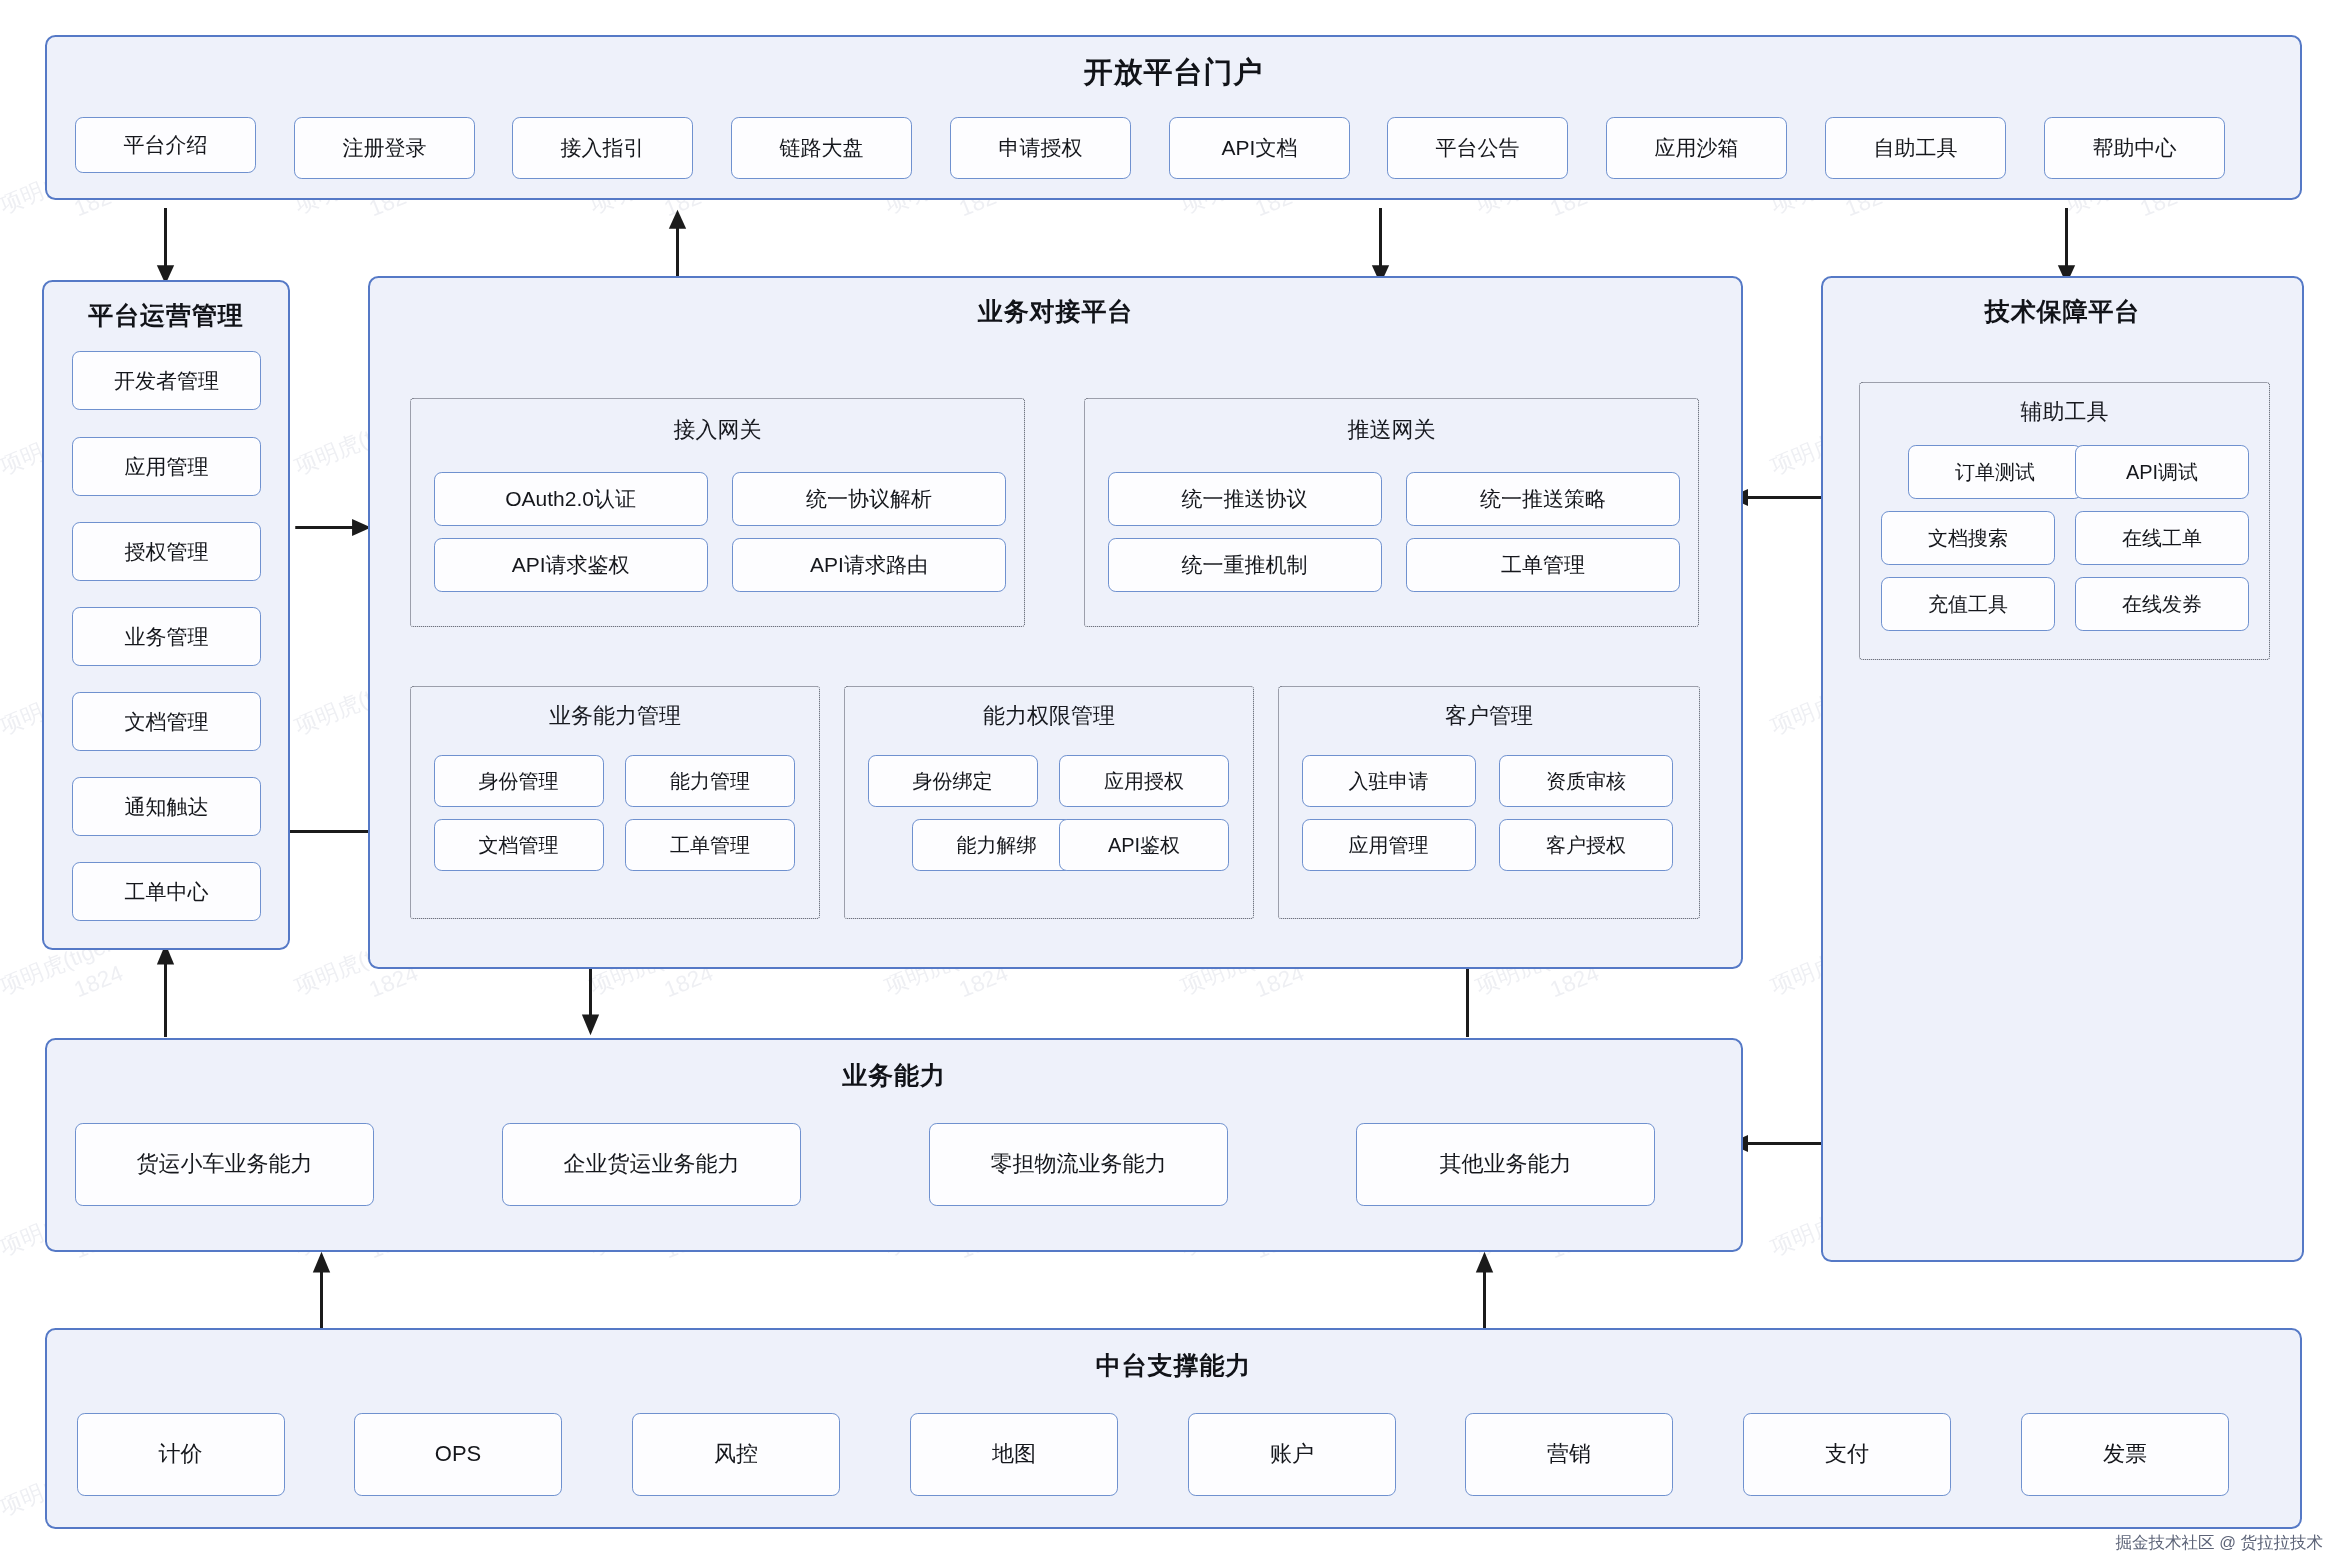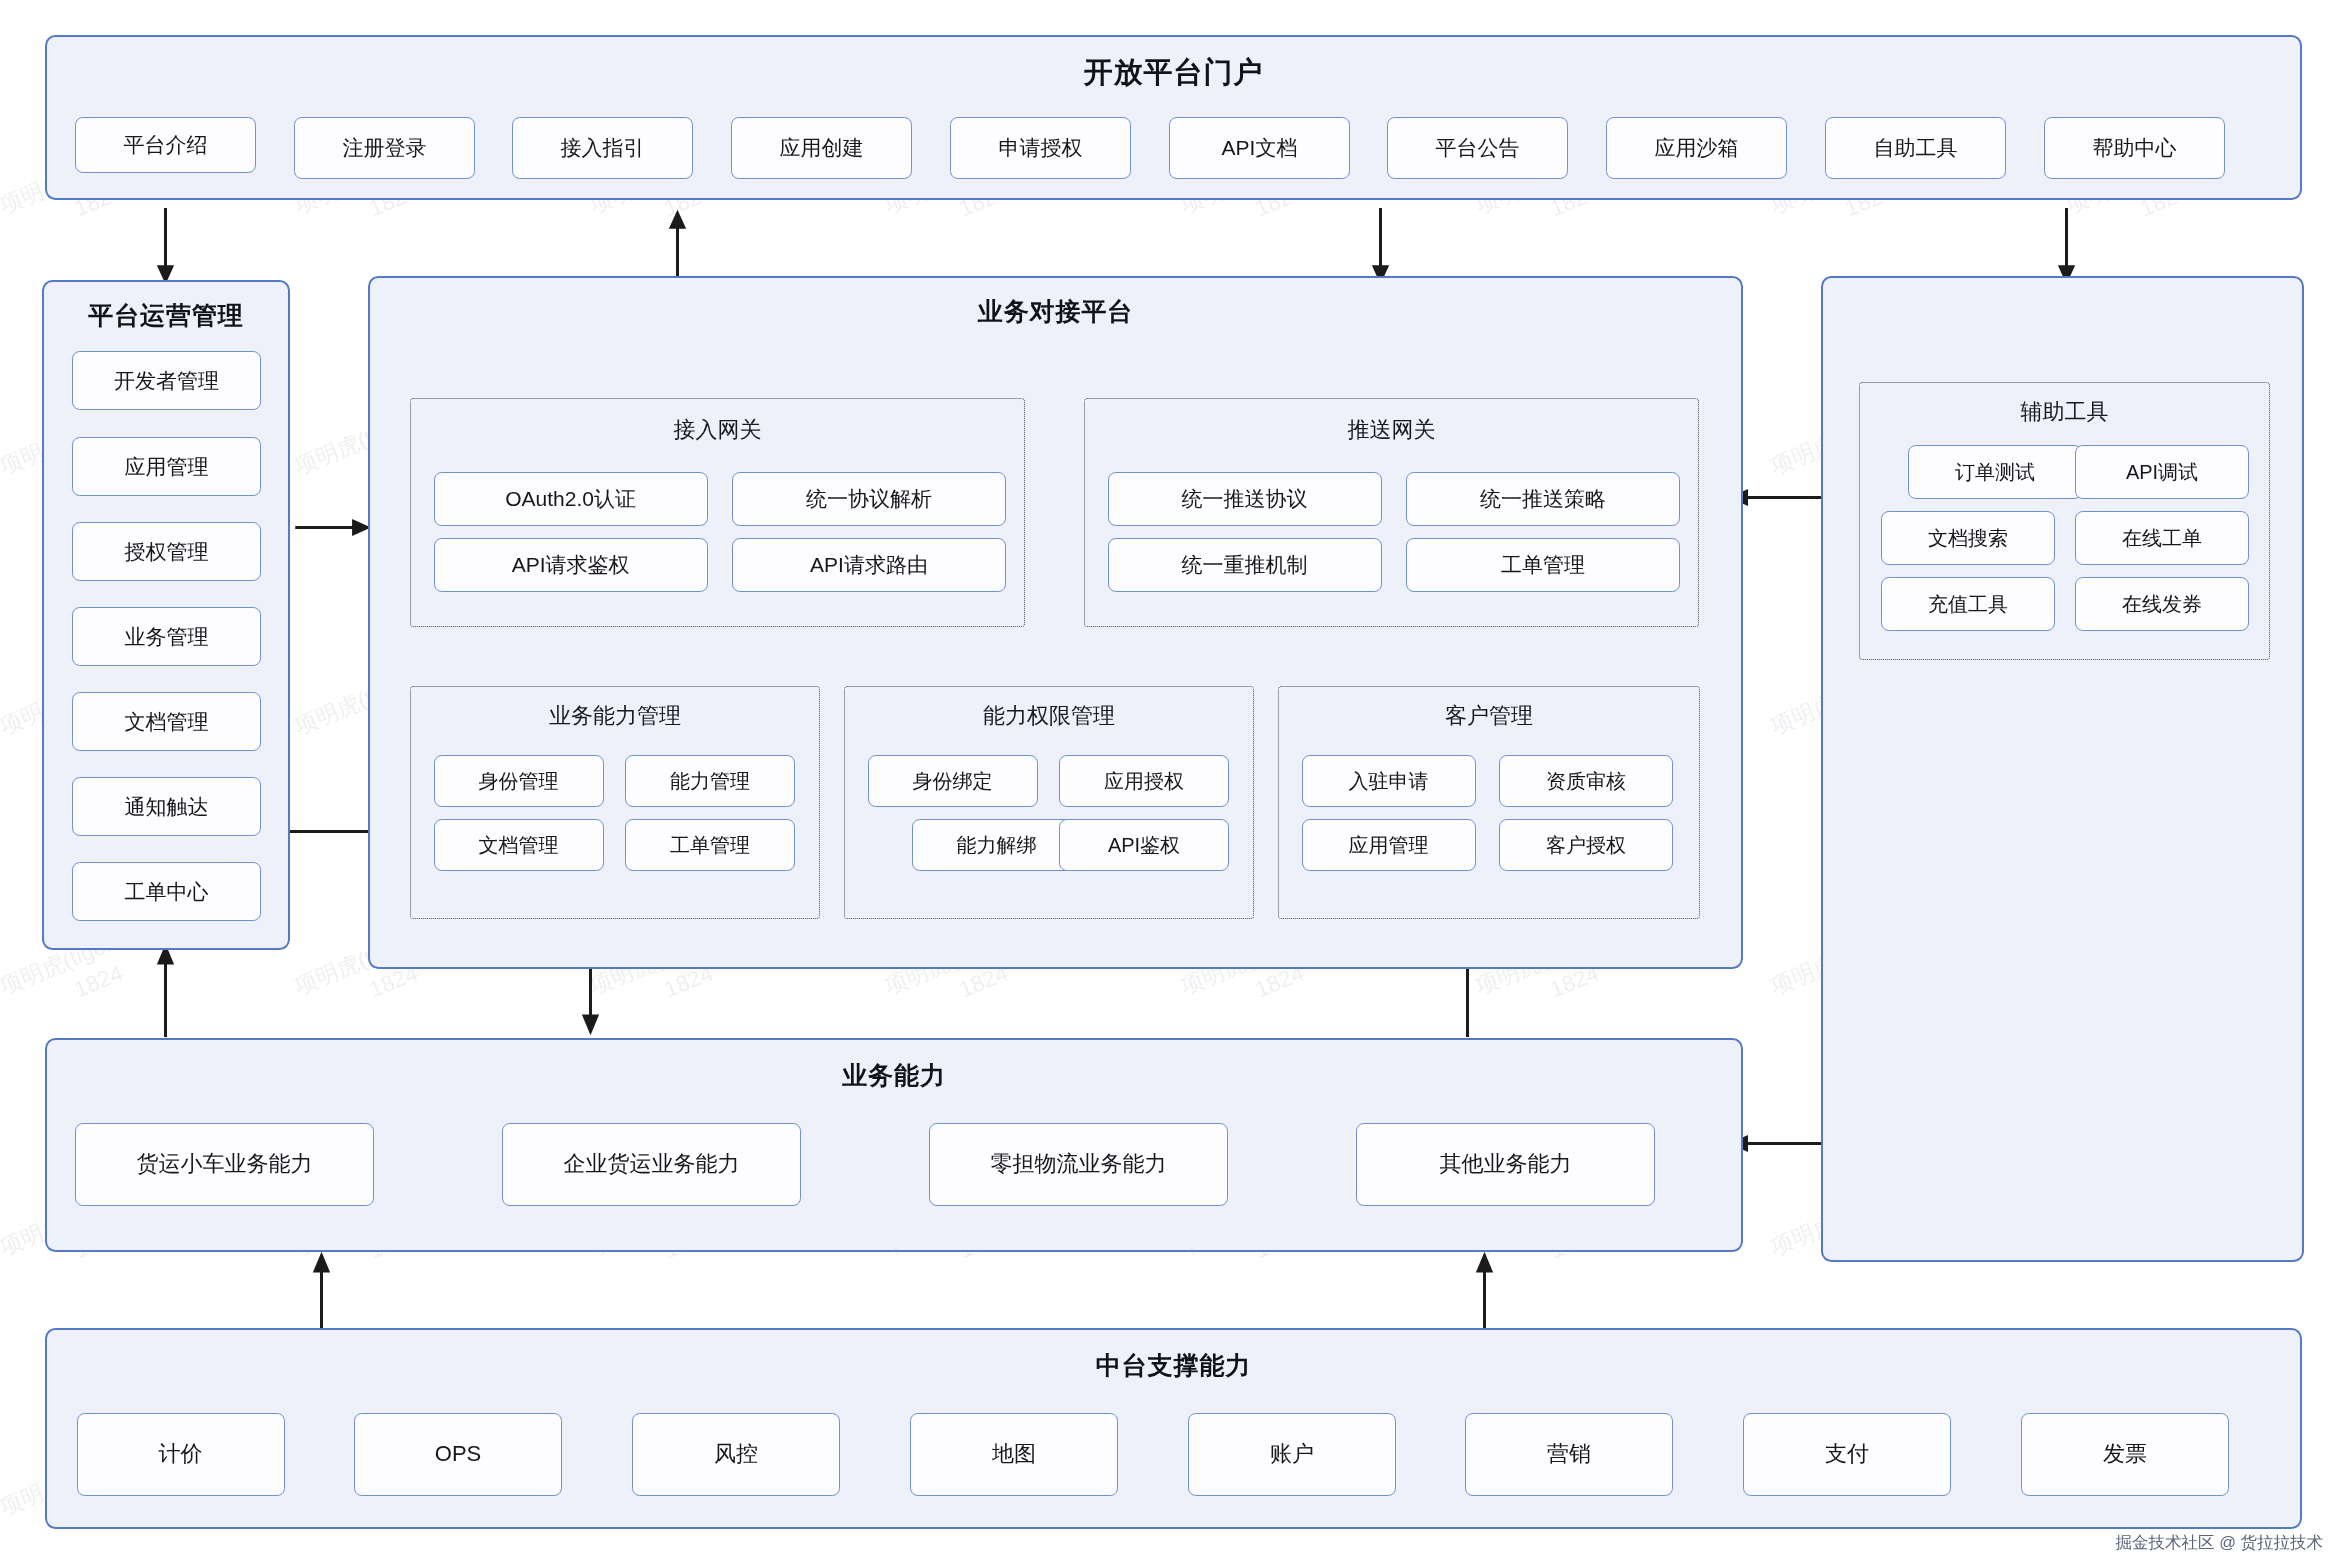--- a/index.html
+++ b/index.html
@@ -245,21 +245,21 @@
         <div class="chip" style="left: 28px; top: 80px; width: 181px; height: 56px;">
           <span>平台介绍</span>
         </div>
         <div class="chip" style="left: 247px; top: 80px; width: 181px; height: 62px;">
           <span>注册登录</span>
         </div>
         <div class="chip" style="left: 465px; top: 80px; width: 181px; height: 62px;">
           <span>接入指引</span>
         </div>
         <div class="chip" style="left: 684px; top: 80px; width: 181px; height: 62px;">
-          <span>应用创建</span>
+          <span>链路大盘</span>
         </div>
         <div class="chip" style="left: 903px; top: 80px; width: 181px; height: 62px;">
           <span>申请授权</span>
         </div>
         <div class="chip" style="left: 1122px; top: 80px; width: 181px; height: 62px;">
           <span>API文档</span>
         </div>
         <div class="chip" style="left: 1340px; top: 80px; width: 181px; height: 62px;">
           <span>平台公告</span>
         </div>
@@ -390,20 +390,21 @@
             <span>应用管理</span>
           </div>
           <div class="chip sm" style="left: 220px; top: 132px; width: 174px; height: 52px;">
             <span>客户授权</span>
           </div>
         </div>
     </div>
   </div>
 
   <div class="panel" style="left:1821px; top:276px; width:483px; height:986px;">
+    <div class="panel-title" style="top:17.4px;">技术保障平台</div>
 
     <div class="dotted" style="left:36px; top:104px; width:411px; height:278px;">
       <div class="dotted-title" style="top:14px;">辅助工具</div>
       <div id="tt-items">
           <div class="chip sm" style="left: 21px; top: 62px; width: 174px; height: 54px; margin-left: 27px;">
             <span>订单测试</span>
           </div>
           <div class="chip sm" style="left: 215px; top: 62px; width: 174px; height: 54px;">
             <span>API调试</span>
           </div>

